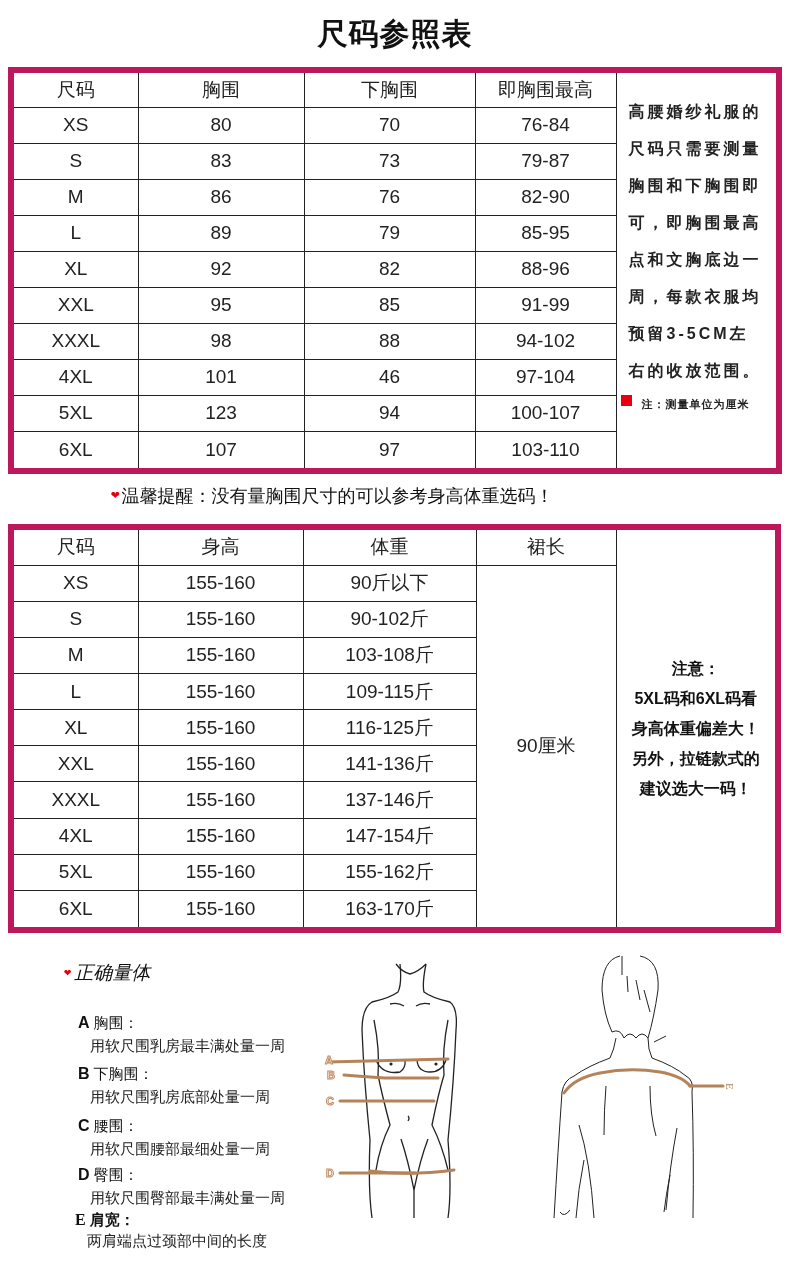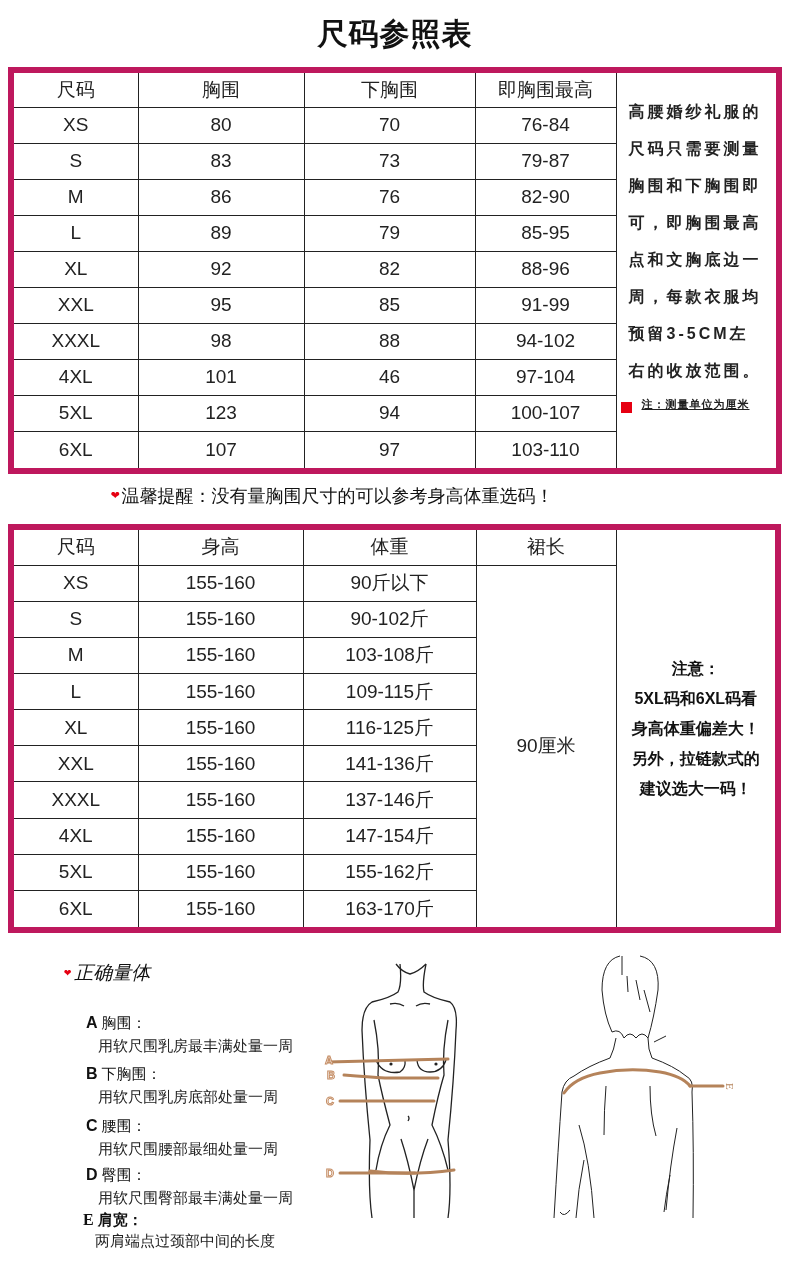--- a/index.html
+++ b/index.html
@@ -5,29 +5,29 @@
   * { box-sizing: border-box; margin: 0; padding: 0; }
   body { width: 790px; height: 1269px; background: #ffffff; font-family: "DejaVu Sans", "Liberation Sans", sans-serif; color: #111; position: relative; overflow: hidden; }
   .title { position: absolute; top: 14px; left: 0; width: 790px; text-align: center; font-size: 30px; font-weight: bold; letter-spacing: 1px; color: #111; }
   table.sz { position: absolute; border-collapse: collapse; border: 6px solid #be185d; table-layout: fixed; }
   table.sz td { border: 1px solid #222; text-align: center; vertical-align: middle; font-size: 19px; color: #222; font-family: "Liberation Sans", "DejaVu Sans", sans-serif; }
   table.sz td.hd { font-size: 19px; }
   #t1 { left: 8px; top: 67px; width: 774px; height: 407px; }
   #t2 { left: 8px; top: 524px; width: 773px; height: 409px; }
   .note1 { text-align: left !important; padding: 12px 6px 0 12px; font-size: 16px !important; font-weight: bold; line-height: 37px; letter-spacing: 3px; vertical-align: top !important; color: #222 !important; }
   .note1 .p { display: block; }
-  .note1 .unit { display: flex; align-items: flex-end; font-size: 11px; letter-spacing: 1px; line-height: 18px; margin-top: 6px; margin-left: -8px; text-decoration: underline; }
+  .note1 .unit { display: flex; align-items: flex-start; font-size: 11px; letter-spacing: 1px; line-height: 18px; margin-top: 6px; margin-left: -8px; }
   .note1 .sq { display: inline-block; width: 11px; height: 11px; background: #e60012; margin-right: 10px; }
   .note2 { font-size: 16px !important; font-weight: bold; line-height: 30px; color: #111 !important; }
   .tip { position: absolute; top: 484px; left: 0; width: 664px; text-align: center; font-size: 18px; color: #111; }
   .tip .heart { color: #e60012; font-size: 11px; vertical-align: 3px; margin-right: 2px; }
   .guide { position: absolute; left: 60px; top: 960px; width: 260px; }
   .guide .gt { font-size: 19px; font-style: italic; color: #111; margin-left: 4px; font-family: Liberation Mono, monospace; }
   .guide .gt .heart { color: #e60012; font-size: 12px; font-style: normal; vertical-align: 3px; margin-right: 3px; }
-  .gi { position: absolute; left: 18px; margin-left: 8px; }
+  .gi { position: absolute; left: 18px; }
   .gi .lab { font-size: 15px; color: #111; }
   .gi .lab b { font-family: "Liberation Sans", sans-serif; font-size: 16px; font-weight: 900; margin-right: 4px; }
   .gi .desc { font-size: 15px; color: #222; margin-left: 12px; margin-top: 4px; }
   .fig { position: absolute; }
 </style>
 </head>
 <body>
 
 <div class="title">尺码参照表</div>
 

